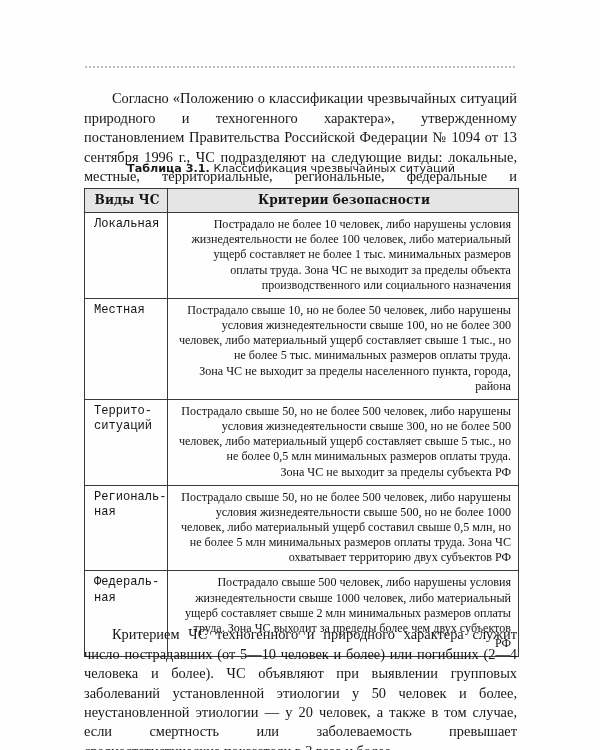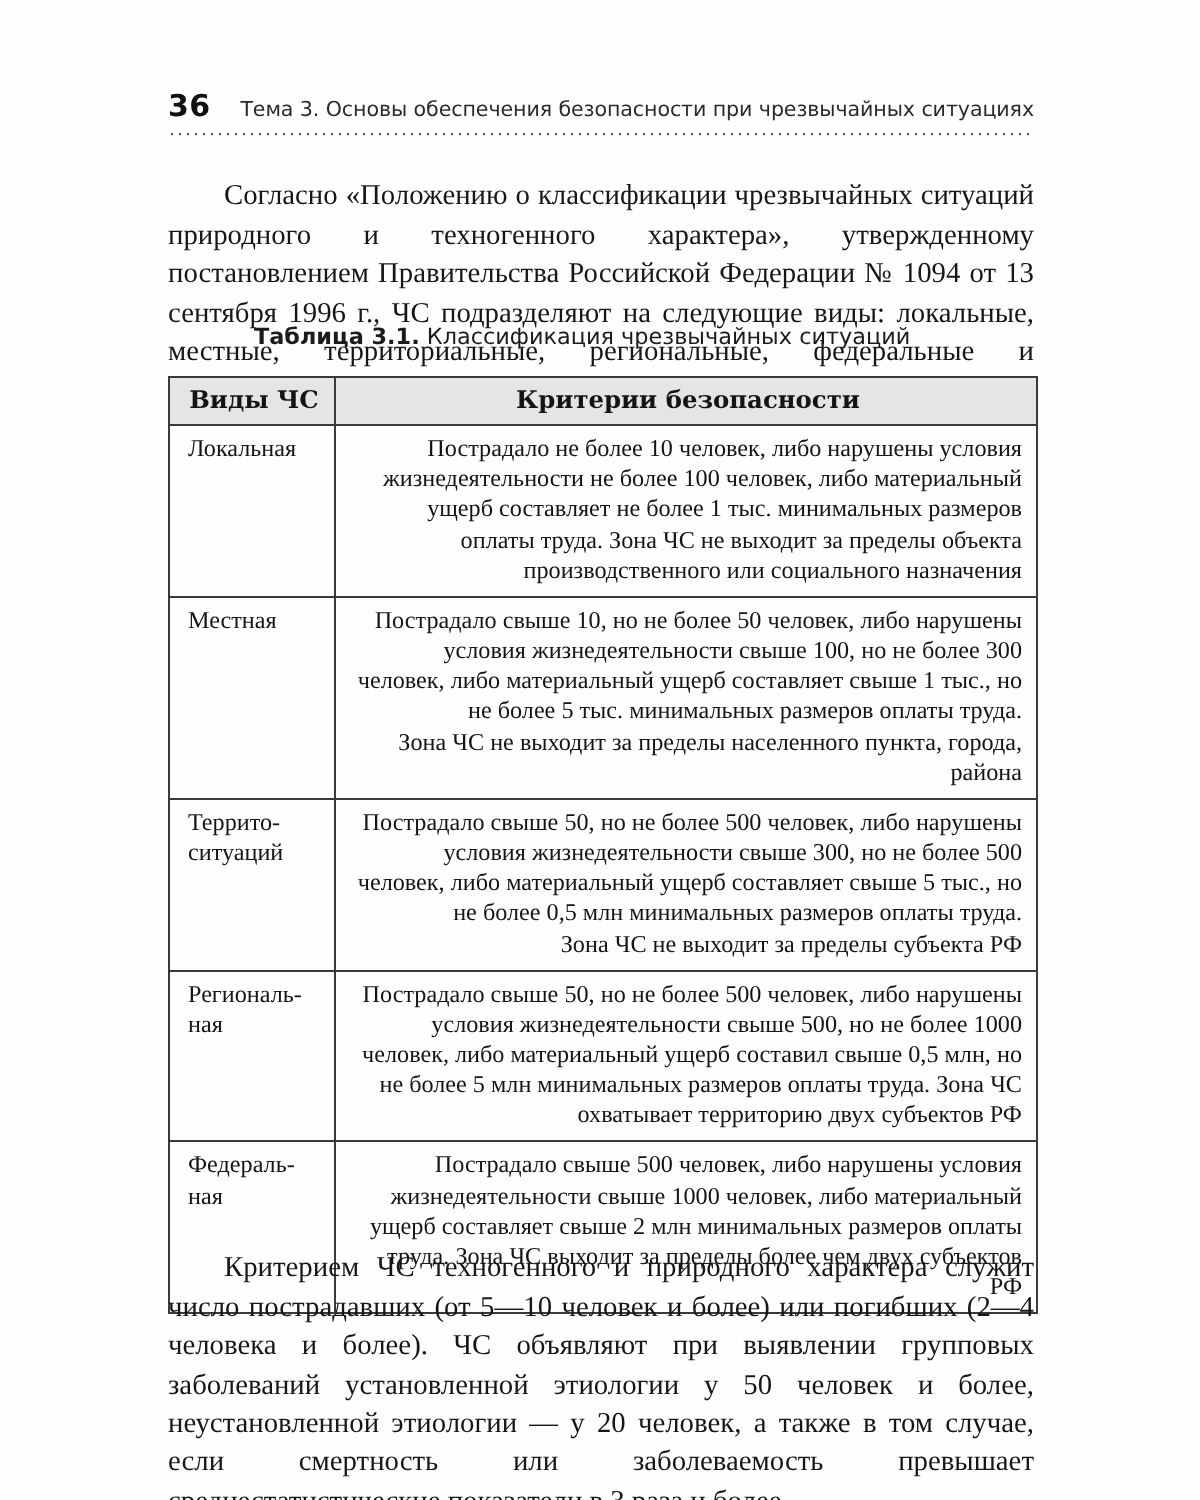--- a/index.html
+++ b/index.html
@@ -116,35 +116,32 @@
     font-weight: bold;
     font-size: 12.2px;
     padding-top: 4px;
     padding-bottom: 4px;
     background: #e5e5e5;
   }
   .tbl tbody td.kind {
     white-space: pre-line;
     font-size: 12.1px;
     line-height: 15.15px;
+    font-family: Liberation Mono, monospace;
   }
   .tbl tbody td.crit {
     white-space: pre-line;
     text-align: right;
   }
 </style>
 </head>
 <body>
 
 <div class="page">
 
-  <div class="running-head">
-    <span class="folio">36</span>
-    <span class="head-title">Тема 3. Основы обеспечения безопасности при чрезвычайных ситуациях</span>
-  </div>
   <div class="head-rule"></div>
 
   <p class="para p1"><span>Согласно «Положению о классификации чрезвычайных ситуаций природного и техногенного характера», утвержденному постановлением Правительства Российской Федерации № 1094 от 13 сентября 1996 г., ЧС подразделяют на следующие виды: локальные, местные, территориальные, региональные, федеральные и трансграничные </span><b>(табл. 3.1)</b><span>.</span></p>
 
   <div class="tbl-caption"><span class="cap-label">Таблица 3.1.</span><span> Классификация чрезвычайных ситуаций</span></div>
 
   <table class="tbl">
     <colgroup>
         <col class="c1">
         <col class="c2">

